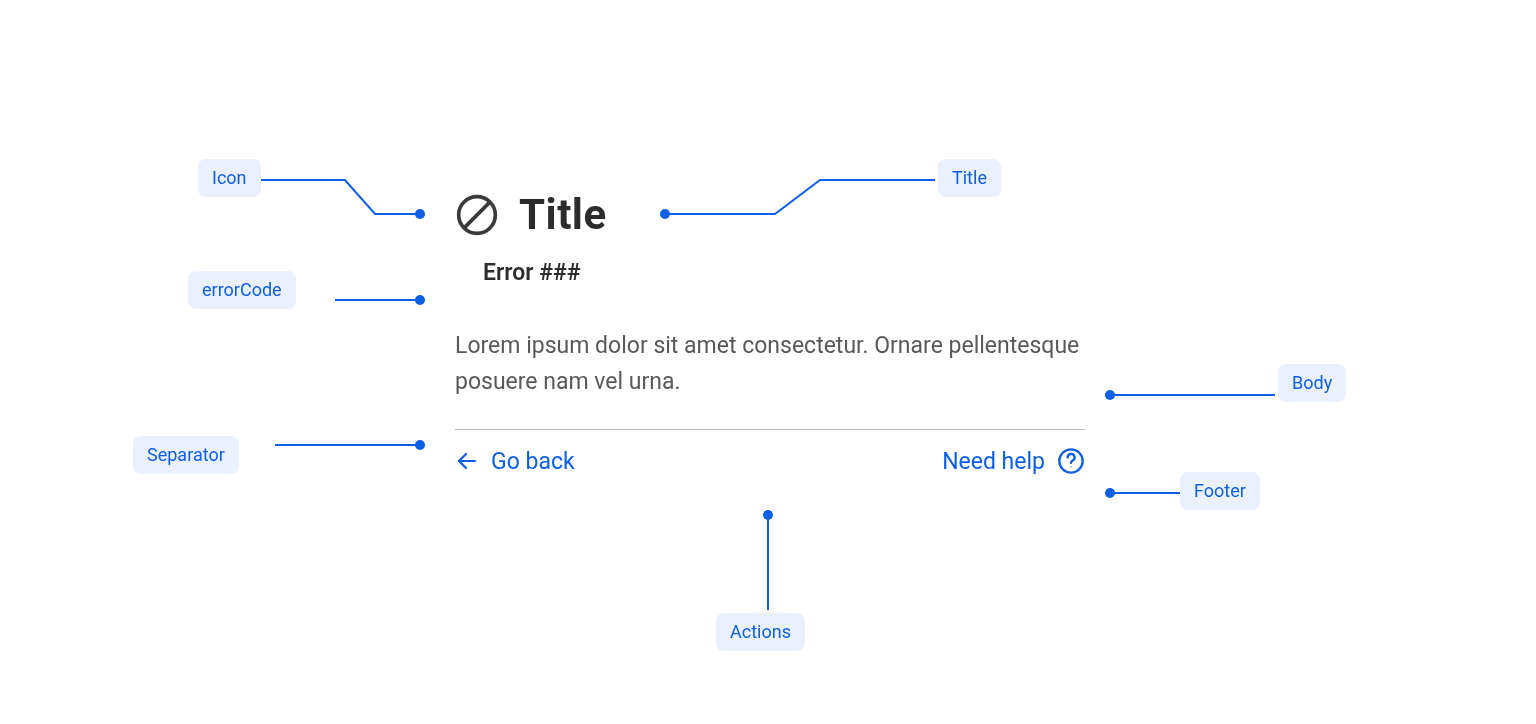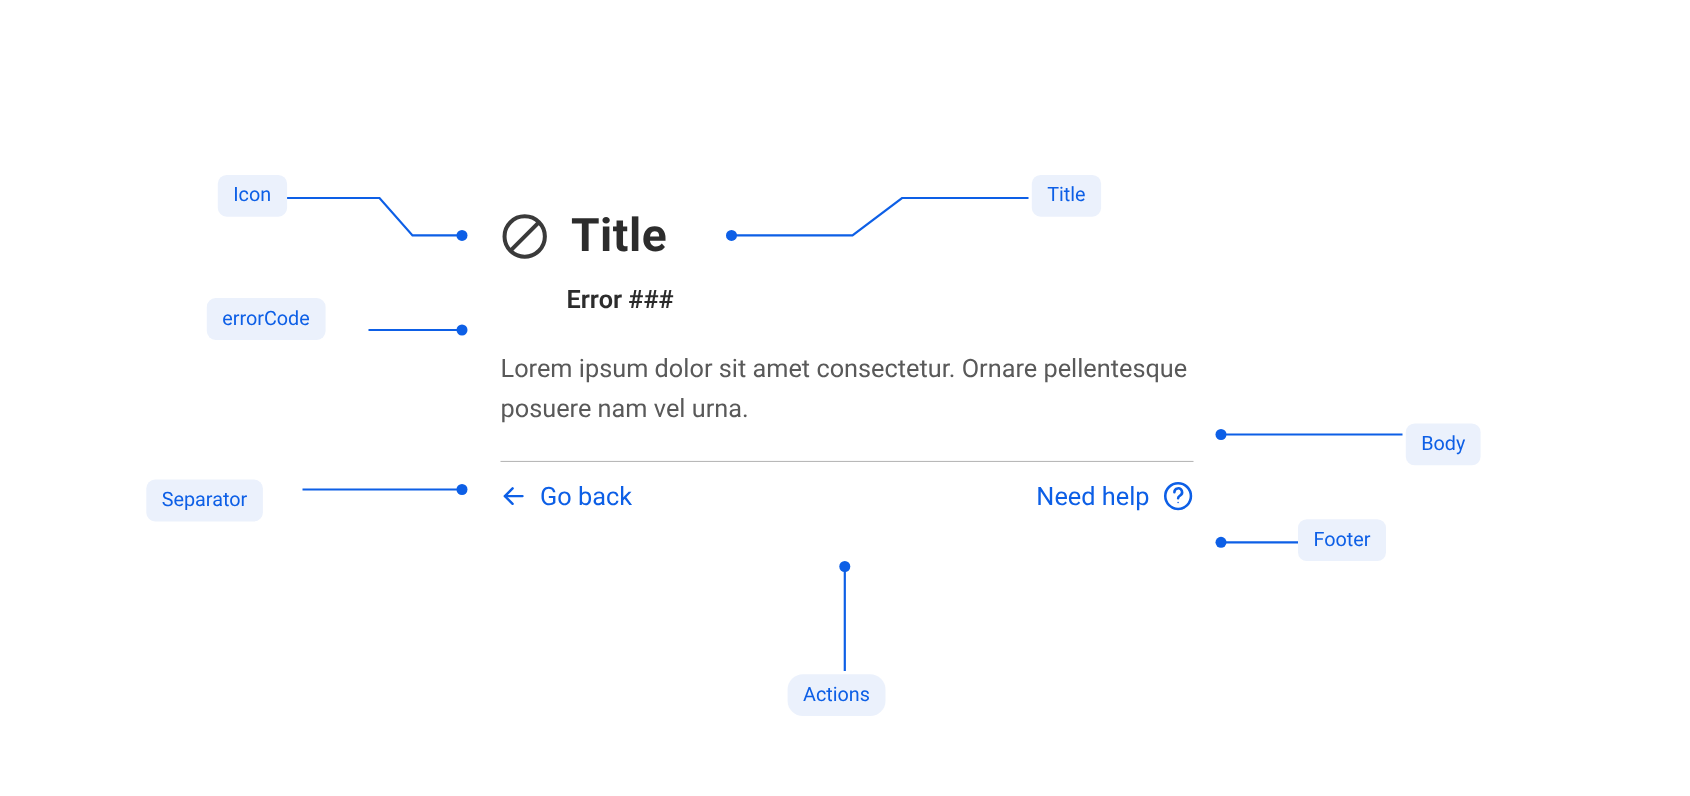--- a/index.html
+++ b/index.html
@@ -53,28 +53,28 @@
   .card-icon svg {
     display: block;
   }
   .card-title {
     font-size: 42px;
     font-weight: 700;
     color: var(--text-dark);
     letter-spacing: 0.5px;
   }
   .card-error {
-    margin-left: 60px;
+    margin-left: 28px;
     margin-top: 20px;
     font-size: 23px;
     font-weight: 600;
     color: var(--text-dark);
   }
   .card-body {
-    margin-top: 32px;
+    margin-top: 42px;
     font-size: 23px;
     line-height: 1.55;
     color: var(--body-gray);
   }
   .card-sep {
     margin-top: 30px;
     border: none;
     border-top: 1px solid var(--rule-gray);
     width: 100%;
   }
@@ -126,23 +126,23 @@
     <circle cx="1110" cy="395" r="5"></circle>
     <circle cx="1110" cy="493" r="5"></circle>
     <circle cx="768" cy="515" r="5"></circle>
   </g>
 </svg>
 
 <div class="ann" style="left:198px; top:159px;">Icon</div>
 <div class="ann" style="left:188px; top:271px;">errorCode</div>
 <div class="ann" style="left:133px; top:436px;">Separator</div>
 <div class="ann" style="left:938px; top:159px;">Title</div>
-<div class="ann" style="left:1278px; top:385px;">Body</div>
+<div class="ann" style="left:1278px; top:364px;">Body</div>
 <div class="ann" style="left:1180px; top:472px;">Footer</div>
-<div class="ann" style="left:716px; top:613px;border-radius:14px;">Actions</div>
+<div class="ann" style="left:716px; top:613px;">Actions</div>
 
 <div class="card">
   <div class="card-header">
     <span class="card-icon">
       <svg width="44" height="44" viewBox="0 0 24 24" fill="none" stroke="#3a3a3a" stroke-width="2">
         <circle cx="12" cy="12" r="10"></circle>
         <line x1="5" y1="19" x2="19" y2="5"></line>
       </svg>
     </span>
     <span class="card-title">Title</span>

